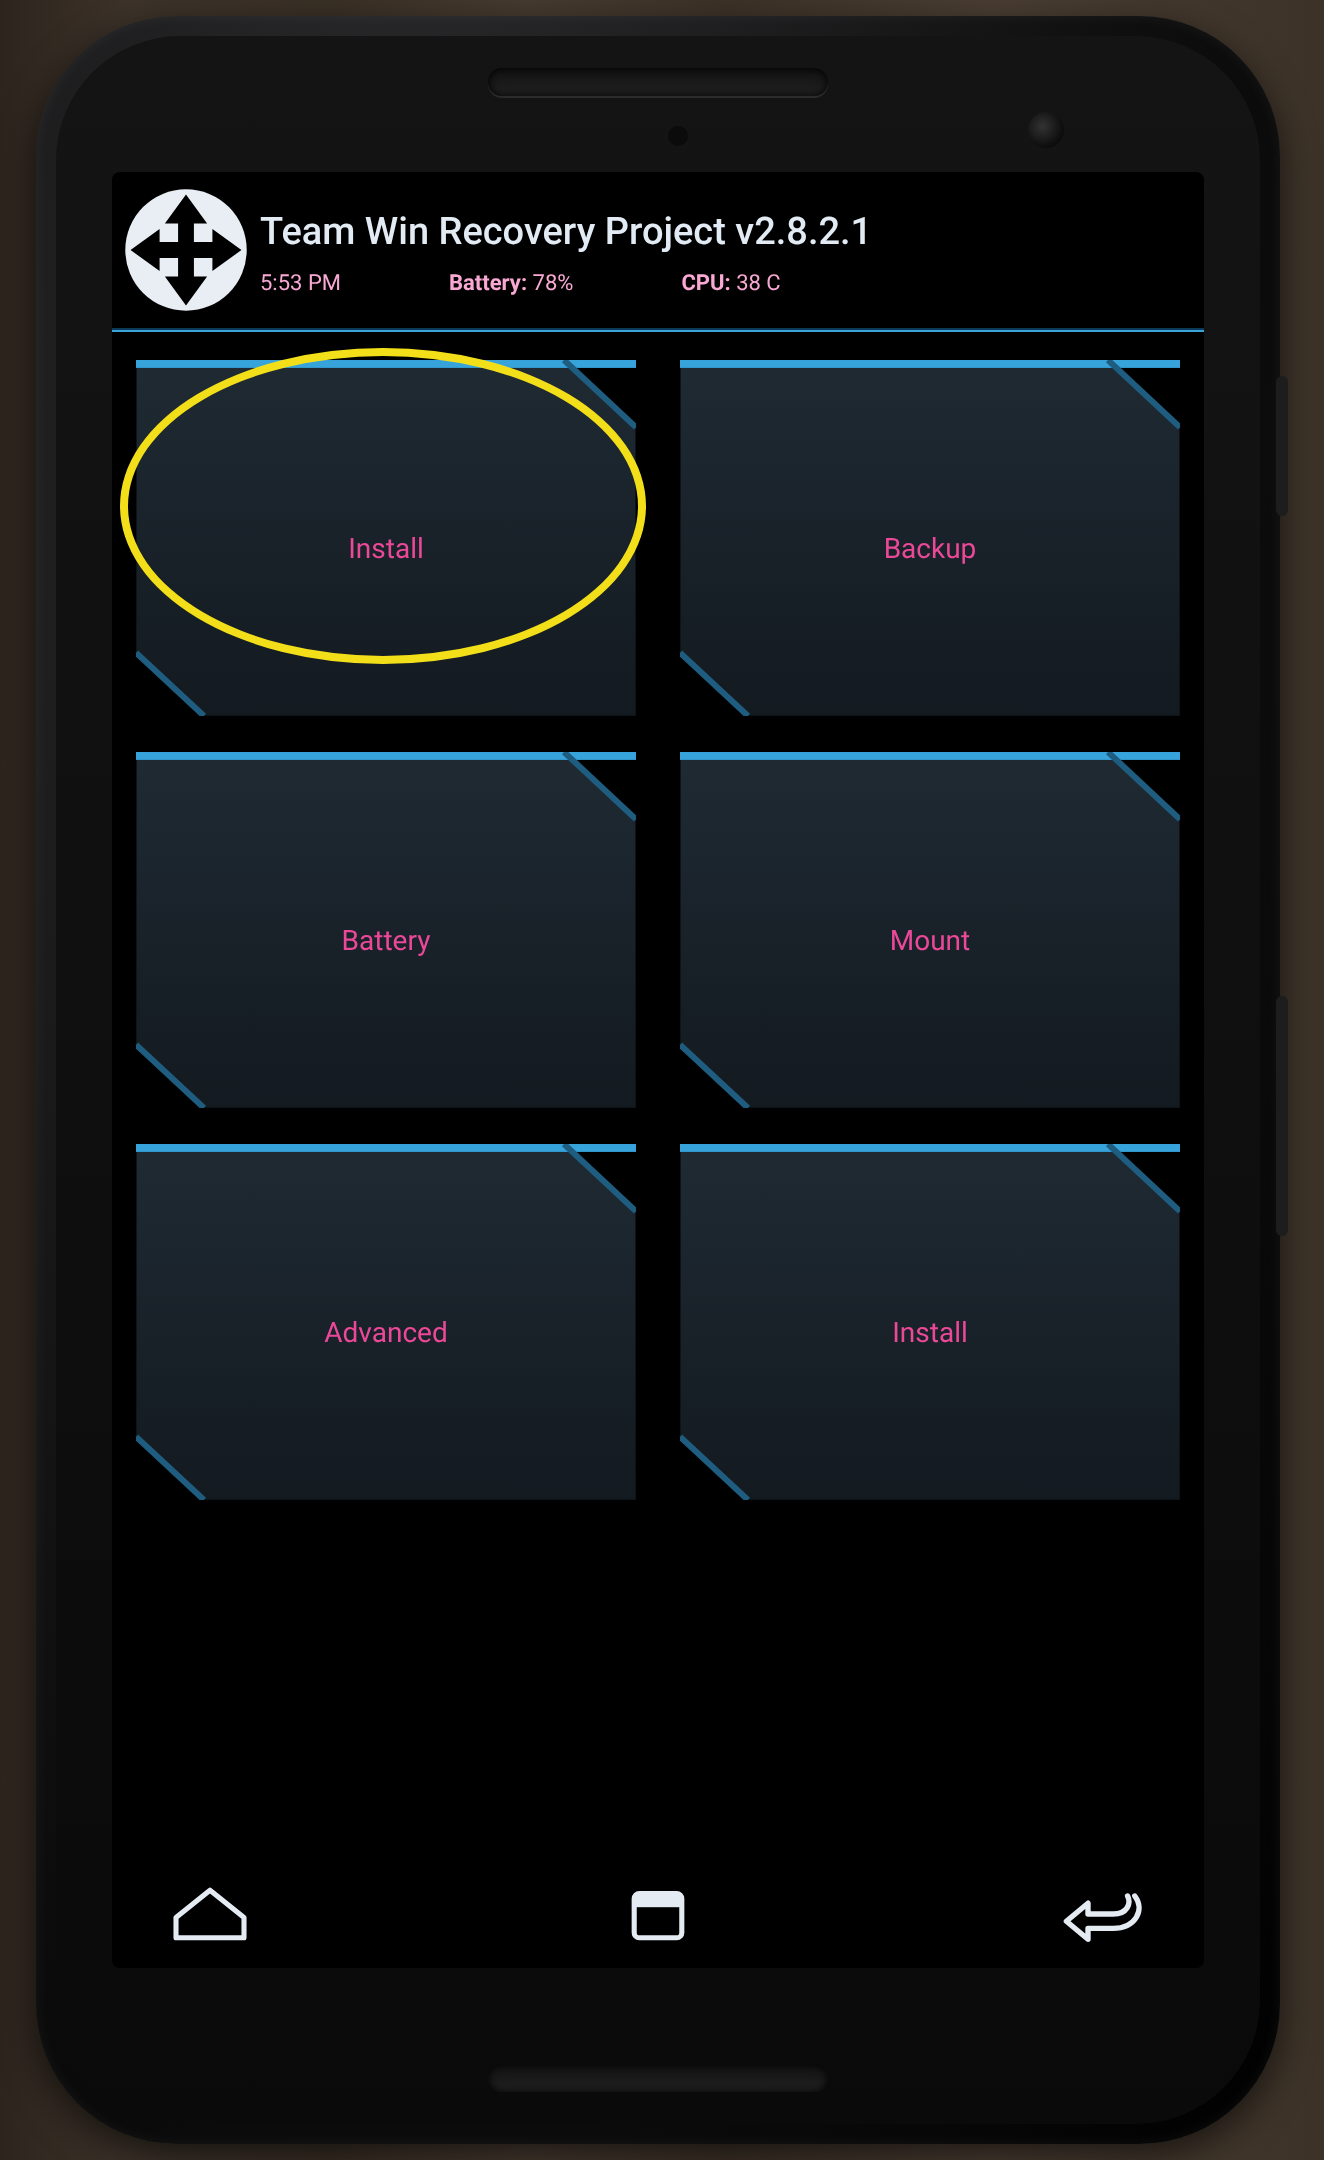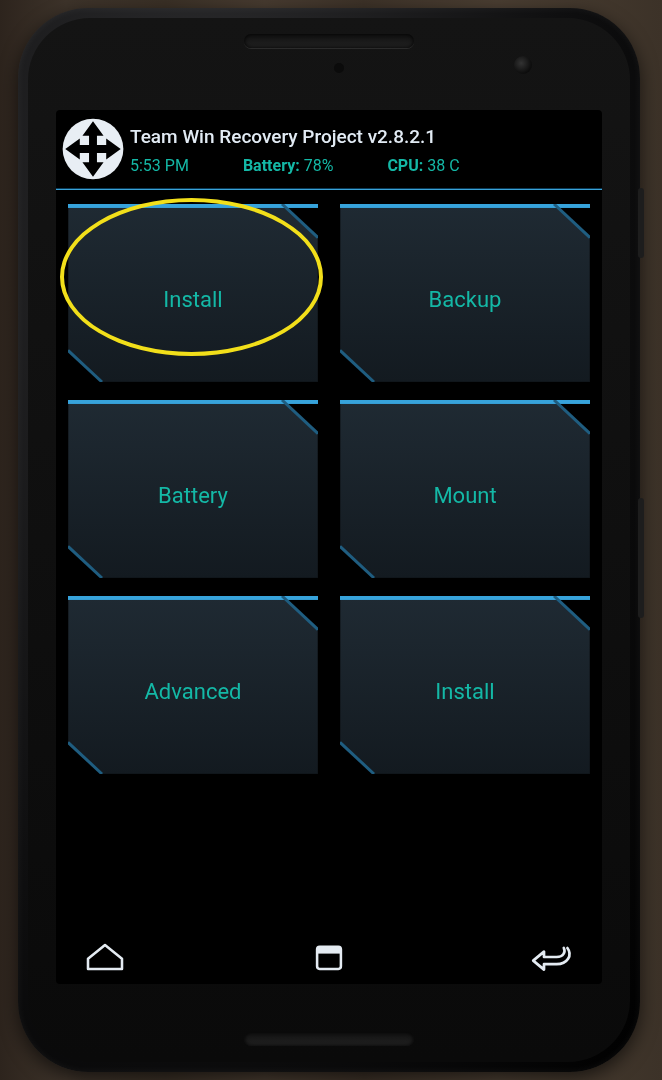--- a/index.html
+++ b/index.html
@@ -92,21 +92,20 @@
   .screen {
     position: absolute;
     left: 38px;
     top: 78px;
     right: 38px;
     bottom: 88px;
     background: #000;
     border-radius: 4px;
     overflow: hidden;
     color: #d8e6f4;
-    margin-top: 24px;
   }
 
   
   .hdr {
     display: flex;
     align-items: center;
     gap: 4px;
     padding: 6px 4px 4px 4px;
   }
   .logo {
@@ -116,22 +115,22 @@
   .logo svg { width: 100%; height: 100%; display:block; }
 
   .hdr-text { flex: 1; padding-top: 2px; }
   .title {
     font-size: 19px;
     color: #e2ebf4;
     font-weight: 500;
   }
   .status-row {
     margin-top: 8px;
-    font-size: 16px;
-    color: #14b8a6;
+    font-size: 11px;
+    color: #f9a8d4;
     display: flex;
     gap: 30px;
   }
   .status-row span strong { font-weight: 700; padding-left: 24px; }
 
   .hr {
     height: 0;
     margin: 2px 0 4px 0;
     border-top: 1px solid #0a3a57;
     border-bottom: 1px solid #3aa3d8;
@@ -155,22 +154,22 @@
     inset: 0;
     width: 100%;
     height: 100%;
   }
   .tile .label {
     position: absolute;
     inset: 0;
     display: flex;
     align-items: center;
     justify-content: center;
-    font-size: 22px;
-    color: #14b8a6;
+    font-size: 14px;
+    color: #ec4899;
     padding-top: 12px;
   }
 
   
   .highlight-ellipse {
     position: absolute;
     border: 4px solid #f2df1a;
     border-radius: 50%;
     pointer-events: none;
     z-index: 5;

